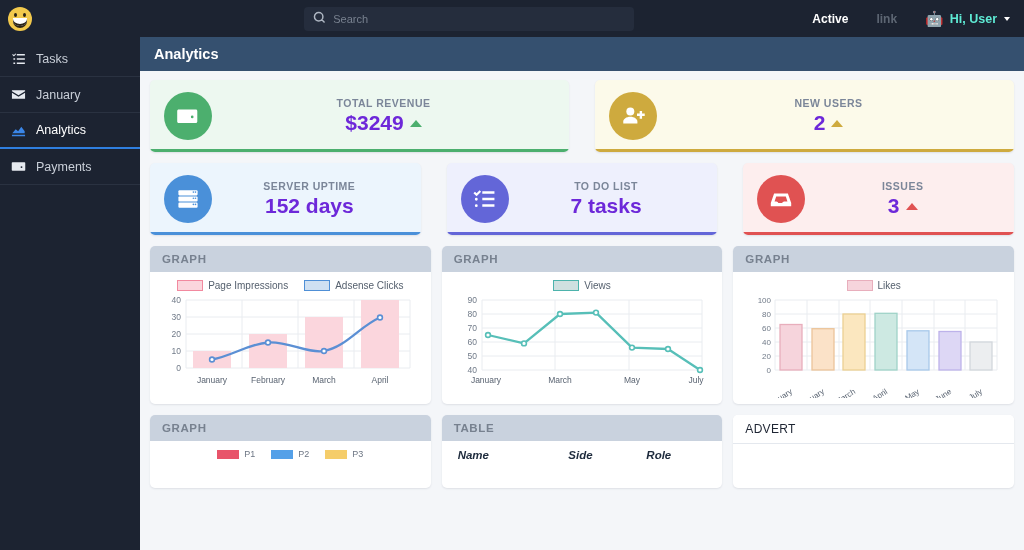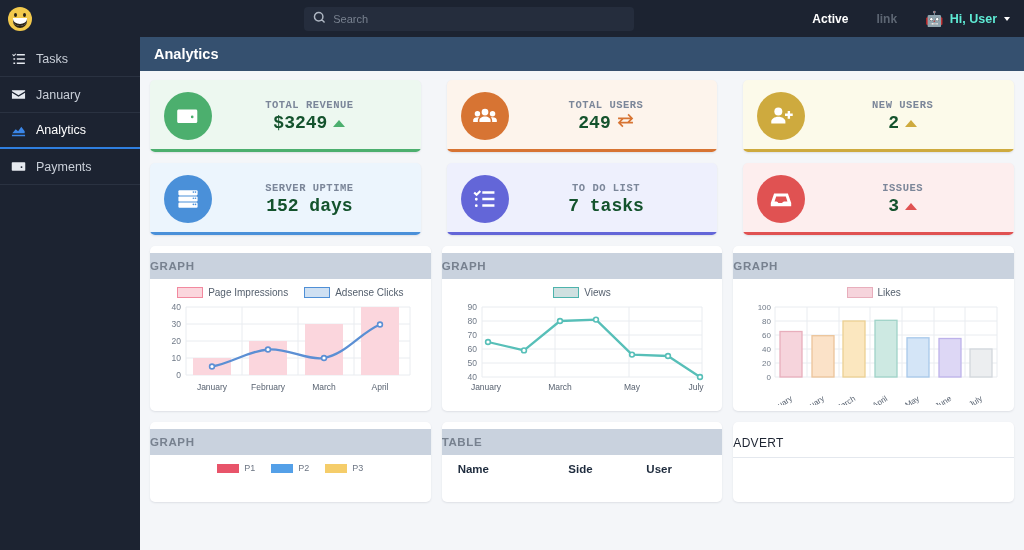--- a/index.html
+++ b/index.html
@@ -123,21 +123,21 @@
     height: 34px; flex: 0 0 34px;
     background: #35506f;
     display: flex; align-items: center;
     padding-left: 14px;
   }
   .page-header h1 { color: #fff; font-size: 14.5px; font-weight: bold; }
 
   .content { padding: 9px 10px 0 10px; }
 
   
-  .stat-row { display: flex; gap: 26px; margin-bottom: 11px; font-family: Liberation Mono, monospace; }
+  .stat-row { display: flex; gap: 26px; margin-bottom: 11px; }
   .stat-card {
     flex: 1; height: 72px;
     border-radius: 5px;
     display: flex; align-items: center;
     padding: 0 14px;
     box-shadow: 0 1px 2px rgba(30,40,60,.10);
     position: relative;
     overflow: hidden;
   }
   .stat-card::after {
@@ -154,60 +154,59 @@
   .stat-text {
     flex: 1; display: flex; flex-direction: column;
     align-items: center; justify-content: center;
   }
   .stat-label {
     font-size: 10.5px; font-weight: bold; letter-spacing: .5px;
     color: #7b8699; text-transform: uppercase;
     margin-bottom: 2px;
   }
   .stat-value-row { display: flex; align-items: center; gap: 6px; }
-  .stat-value { font-size: 18px; font-weight: bold; color: #14532d; }
+  .stat-value { font-size: 21px; font-weight: bold; color: #6d28d9; }
   .tri-up {
     width: 0; height: 0;
     border-left: 6px solid transparent;
     border-right: 6px solid transparent;
     border-bottom: 7px solid var(--accent);
   }
   .swap-ico svg { fill: var(--accent); }
 
   
   .panel-row { display: flex; gap: 11px; margin-bottom: 11px; }
   .panel {
     flex: 1; min-width: 0;
     background: #fff;
     border-radius: 5px;
     box-shadow: 0 1px 2px rgba(30,40,60,.10);
     overflow: hidden;
   }
   .panel-head {
     background: #c9d2de;
-    padding: 7px 0;
+    padding: 7px 12px;
     font-size: 11.5px; font-weight: bold; letter-spacing: .6px;
     color: #77818f;
-    margin-top: 7px;
   }
   .panel-head.plain { background: #fff; color: #1e2533; letter-spacing: .3px; font-weight: normal; font-size: 12px; border-bottom: 1px solid #e4e8ee; }
   .panel-body { padding: 8px 10px 6px 10px; }
 
   
   .legend { display: flex; justify-content: center; gap: 16px; margin-bottom: 3px; }
   .legend-item { display: flex; align-items: center; gap: 5px; }
   .legend-swatch { width: 26px; height: 11px; border: 1.5px solid; display: inline-block; }
   .legend-label { font-size: 10px; color: #55606e; white-space: nowrap; }
   .legend.small .legend-swatch { width: 22px; height: 9px; border: none; }
   .legend.small .legend-label { font-size: 9px; color: #6d7684; }
 
   svg.chart { display: block; }
 
   
-  .tbl { width: 100%; border-collapse: collapse; }
+  .tbl { width: 100%; border-collapse: collapse; font-style: italic; }
   .tbl th {
     text-align: left; font-size: 11.5px; color: #1e2b3d;
     padding: 6px 4px 6px 4px; font-weight: bold;
   }
   .tbl th.c2 { width: 78px; }
   .tbl th.c3 { width: 68px; }
 </style>
 </head>
 <body>
 
@@ -290,41 +289,20 @@
           </span>
           <div class="stat-text">
             <div class="stat-label">TOTAL REVENUE</div>
             <div class="stat-value-row">
               <span class="stat-value">$3249</span>
               <span class="tri-up"></span>
             </div>
           </div>
         </div>
 
-        <div class="stat-card" style="--accent:#d77433; background:#fdf4ec;">
-          <span class="stat-icon">
-            <svg width="26" height="26" viewBox="0 0 20 16">
-                <circle cx="10" cy="5" r="2.6"></circle>
-                <circle cx="4.2" cy="6.2" r="2.1"></circle>
-                <circle cx="15.8" cy="6.2" r="2.1"></circle>
-                <path d="M10 8.3c-2.6 0-4.3 1.4-4.3 2.9v1.4h8.6v-1.4c0-1.5-1.7-2.9-4.3-2.9zM4.2 9c-1.9 0-3.3 1-3.3 2.1v1.5h3.6v-1.4c0-.8.4-1.6 1.1-2.1-.4 0-.9-.1-1.4-.1zM15.8 9c-.5 0-1 .1-1.4.1.7.5 1.1 1.3 1.1 2.1v1.4h3.6v-1.5c0-1.1-1.4-2.1-3.3-2.1z"></path>
-              </svg>
-          </span>
-          <div class="stat-text">
-            <div class="stat-label">TOTAL USERS</div>
-            <div class="stat-value-row">
-              <span class="stat-value">249</span>
-              <span class="swap-ico">
-                <svg width="17" height="15" viewBox="0 0 16 14">
-                    <path d="M1 4.2h11.3l-2.4-2.4L11 .7l4.3 4.3L11 9.3 9.9 8.2l2.4-2.4H1zM15 9.8H3.7l2.4 2.4L5 13.3.7 9 5 4.7l1.1 1.1-2.4 2.4H15z"></path>
-                  </svg>
-              </span>
-            </div>
-          </div>
-        </div>
 
         <div class="stat-card" style="--accent:#ceaa3e; background:#fcfaea;justify-content:center;">
           <span class="stat-icon">
             <svg width="24" height="24" viewBox="0 0 18 16">
                 <circle cx="7" cy="4.6" r="3"></circle>
                 <path d="M7 8.6c-3 0-5.3 1.7-5.3 3.5v1.6h10.6v-1.6c0-1.8-2.3-3.5-5.3-3.5z"></path>
                 <path d="M14 4.2h1.8v2h2v1.8h-2v2H14v-2h-2V6.2h2z"></path>
               </svg>
           </span>
           <div class="stat-text">
@@ -591,21 +569,21 @@
         </div>
 
         <div class="panel">
           <div class="panel-head">TABLE</div>
           <div class="panel-body" style="padding:2px 12px 6px 12px;">
             <table class="tbl">
               <thead>
                 <tr>
                   <th>Name</th>
                   <th class="c2">Side</th>
-                  <th class="c3">User</th>
+                  <th class="c3">Role</th>
                 </tr>
               </thead>
             </table>
           </div>
         </div>
 
         <div class="panel">
           <div class="panel-head plain">ADVERT</div>
           <div class="panel-body" style="height:44px;"></div>
         </div>

